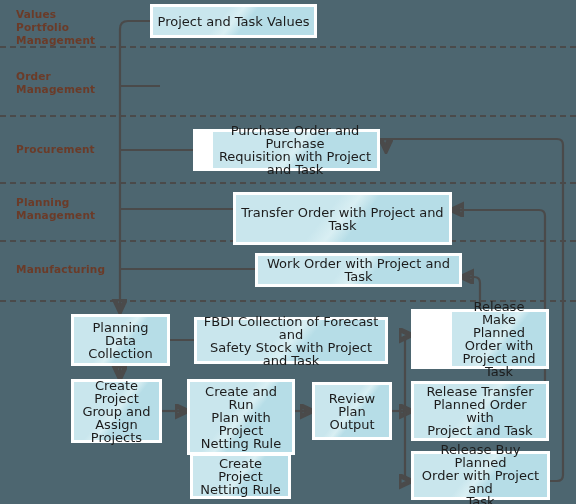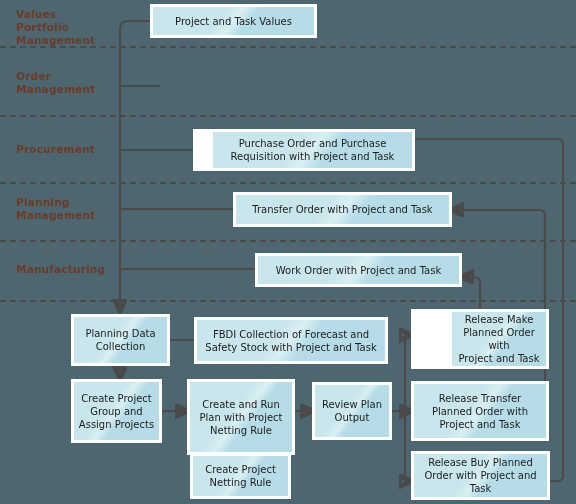--- a/index.html
+++ b/index.html
@@ -41,21 +41,21 @@
   .node-inner {
     width: 100%;
     height: 100%;
     box-sizing: border-box;
     background: linear-gradient(128deg, #c9e6ed 0%, #c9e6ed 42%, #d9eff3 50%, #b6dde7 58%, #b6dde7 100%);
     display: flex;
     align-items: center;
     justify-content: center;
     text-align: center;
     color: #1c1c1c;
-    font-size: 10px;
+    font-size: 13px;
     line-height: 13px;
     padding: 2px 4px;
   }
   .node-label { display: block; white-space: pre-line; }
   svg.wires {
     position: absolute;
     left: 0; top: 0;
     width: 576px; height: 504px;
     pointer-events: none;
   }
@@ -121,28 +121,28 @@
     <path d="M539,481 L557,481 Q563,481 563,475 L563,145 Q563,139 557,139 L392,139 Q386,139 386,145 L386,150" marker-end="url(#ah)"></path>
   </svg>
 
   <div class="node" style="left:150px; top:4px; width:167px; height:34px;">
     <div class="node-inner">
         <span class="node-label">Project and Task Values</span>
       </div>
   </div>
 
 
-  <div class="node" style="left:193px; top:129px; width:222px; height:42px;padding-left:20px;">
+  <div class="node" style="left:193px; top:129px; width:187px; height:42px;padding-left:20px;">
     <div class="node-inner">
         <span class="node-label">Purchase Order and Purchase
 Requisition with Project and Task</span>
       </div>
   </div>
 
-  <div class="node" style="left:233px; top:192px; width:219px; height:35px;">
+  <div class="node" style="left:233px; top:192px; width:219px; height:53px;">
     <div class="node-inner">
         <span class="node-label">Transfer Order with Project and Task</span>
       </div>
   </div>
 
   <div class="node" style="left:71px; top:314px; width:99px; height:52px;">
     <div class="node-inner">
         <span class="node-label">Planning Data
 Collection</span>
       </div>

